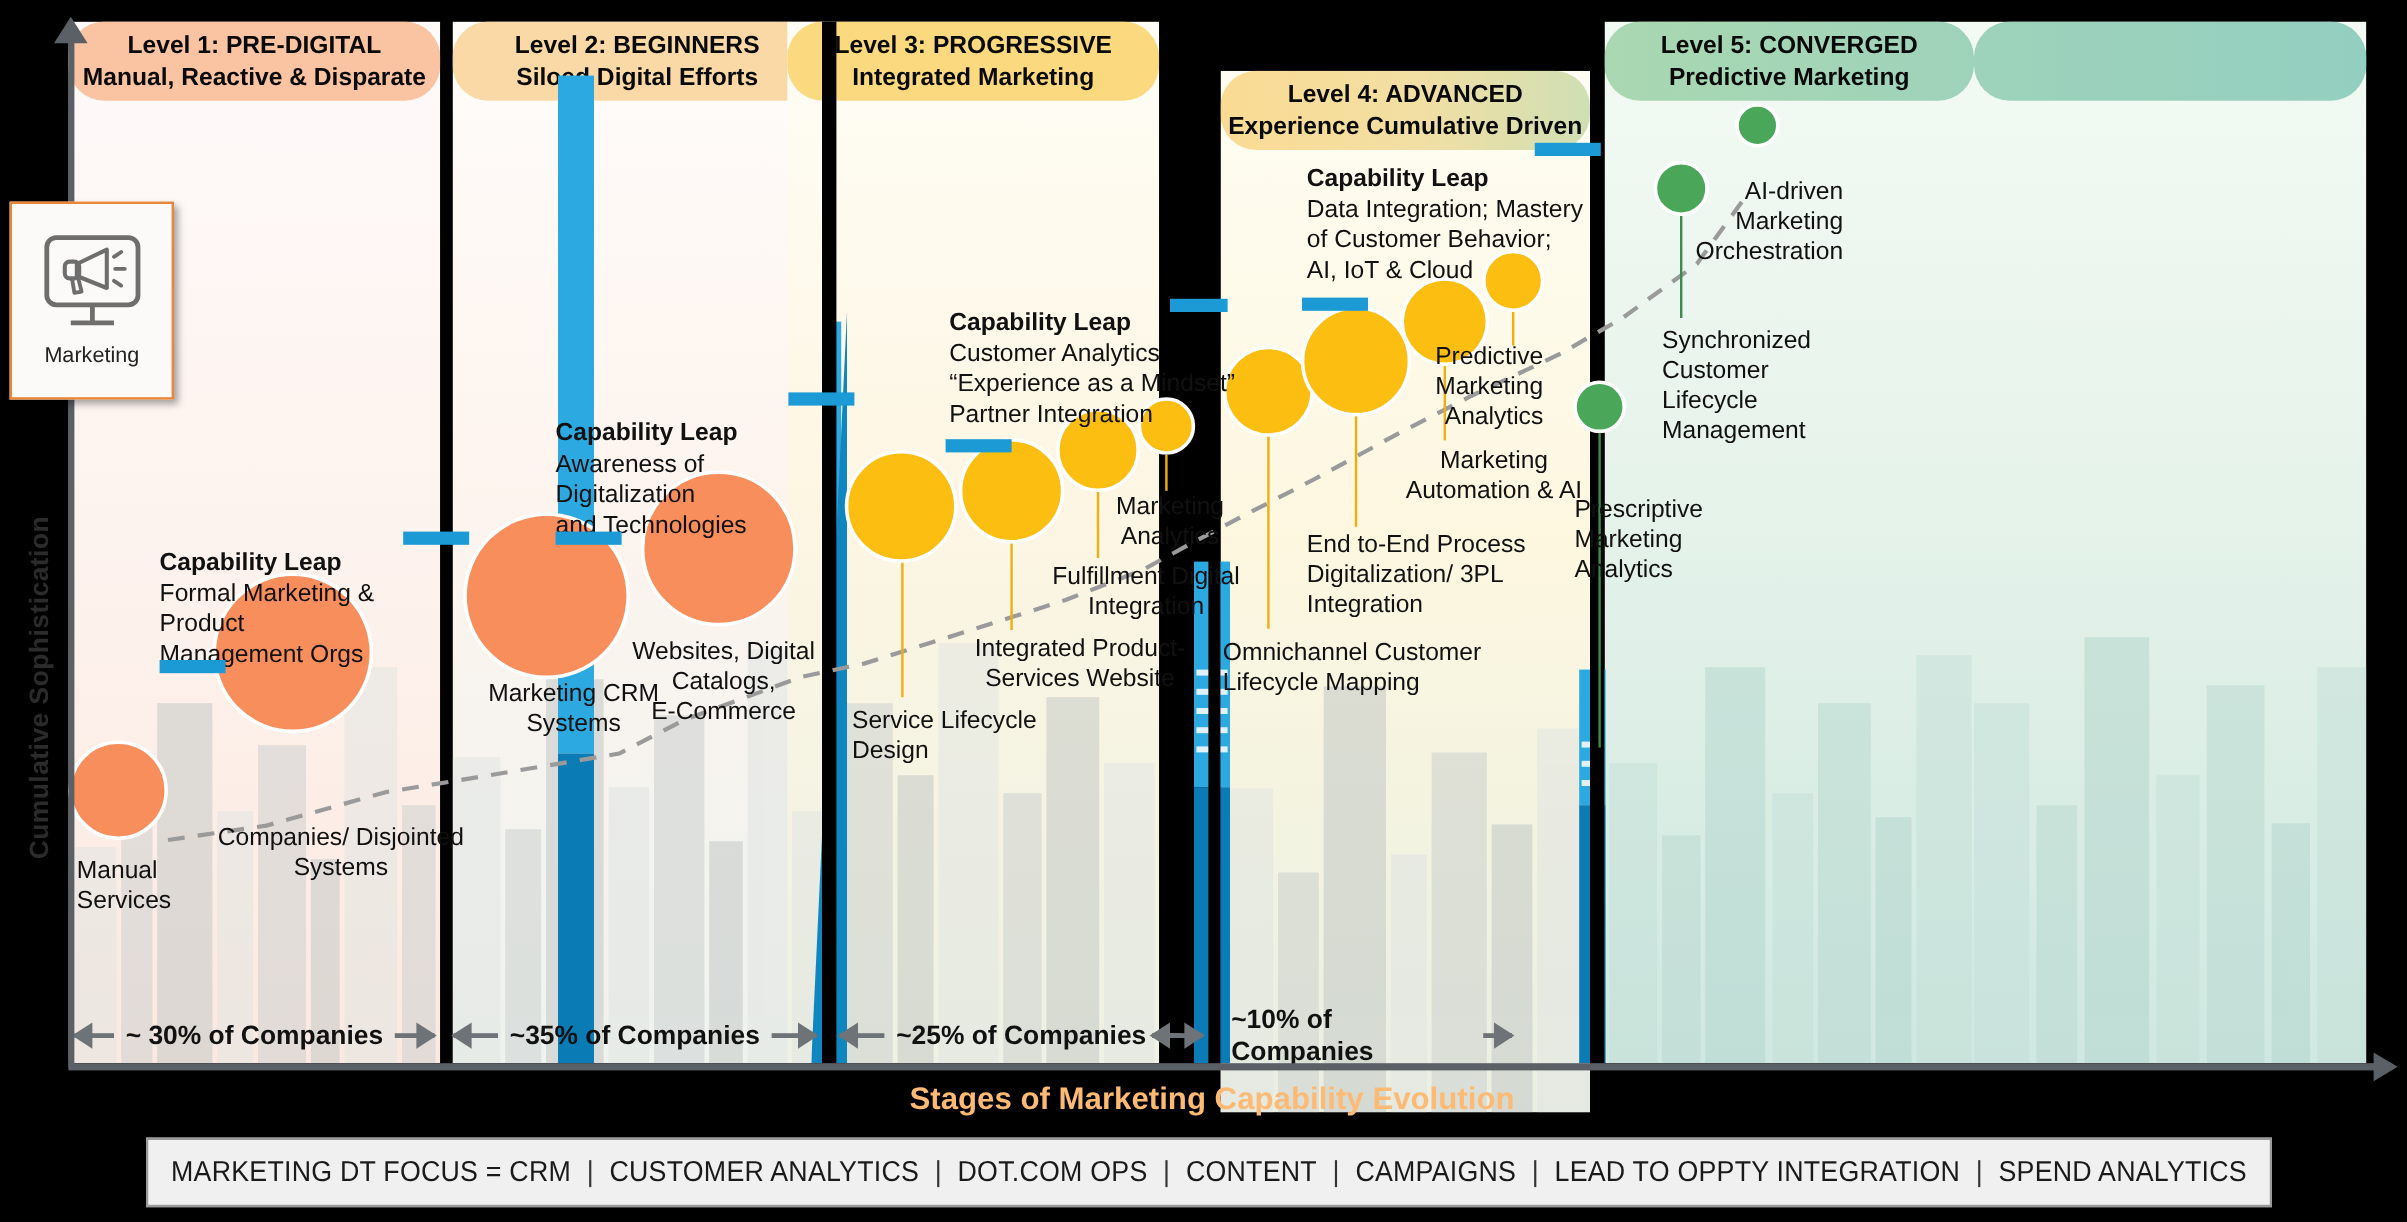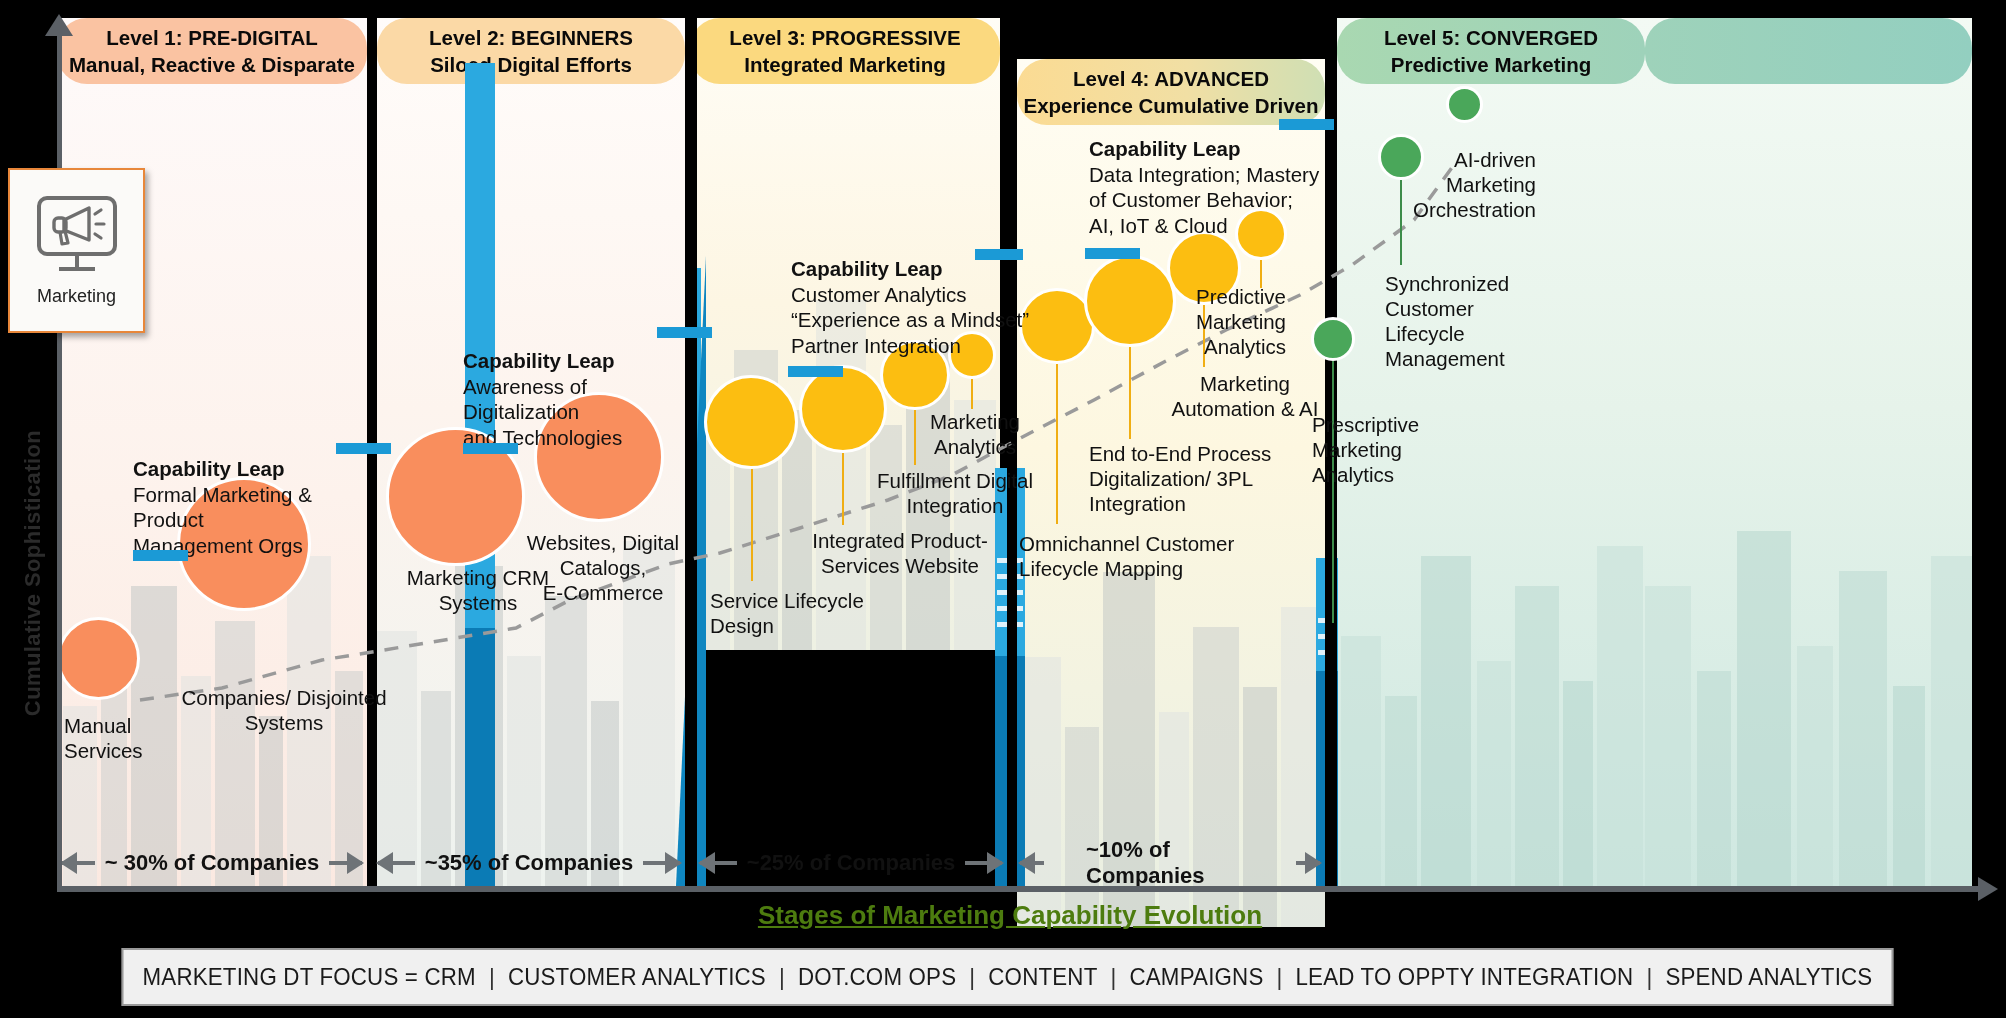--- a/index.html
+++ b/index.html
@@ -21,21 +21,21 @@
      border-top:12px solid transparent; border-bottom:12px solid transparent;
      border-left:20px solid #5b6066;}
   .y-axis-label{
     position:absolute; left:-207px; top:560px; width:480px;
     transform:rotate(-90deg); transform-origin:center center;
     color:#2b2b2b; font-weight:bold; font-size:22px; letter-spacing:.4px;
     text-align:center;
   }
   .x-axis-label{
     position:absolute; left:600px; top:900px; width:820px; text-align:center;
-    color:#4d7c0f; font-weight:bold; font-size:26px;text-decoration:underline;
+    color:#fdba74; font-weight:bold; font-size:26px;
   }
 
   
   .panel{ position:absolute; top:18px; overflow:hidden; }
   .panel-bg{ position:absolute; inset:0; }
   .panel-head{
     position:absolute; left:0; right:0; top:0; height:66px;
     display:flex; flex-direction:column; align-items:center; justify-content:center;
     font-weight:bold; font-size:20.5px; color:#0a0a0a; line-height:1.32; text-align:center;border-radius:30px;
   }
@@ -132,21 +132,21 @@
       <i style="left:168px;width:42px; height:290px;"></i>
       <i class="d" style="left:214px;width:28px; height:185px;"></i>
       <i class="l" style="left:246px;width:52px; height:345px;"></i>
     </div>
     <div class="panel-head" style="background:#fbd9a6;">
       <span>Level 2: BEGINNERS</span>
       <span>Siloed Digital Efforts</span>
     </div>
   </div>
 
-  <div class="panel" style="left:690px; width:310px; height:632px;">
+  <div class="panel" style="left:656px; width:310px; height:868px;">
     <div class="panel-bg" style="background:linear-gradient(180deg,#fffdf6 0%,#fdf6e3 45%,#eef1e3 100%);"></div>
     <div class="sky">
       <i class="l" style="left:4px;  width:36px; height:210px;"></i>
       <i style="left:44px; width:44px; height:300px;"></i>
       <i class="d" style="left:92px; width:30px; height:240px;"></i>
       <i class="l" style="left:126px;width:50px; height:350px;"></i>
       <i style="left:180px;width:32px; height:225px;"></i>
       <i class="d" style="left:216px;width:44px; height:305px;"></i>
       <i class="l" style="left:264px;width:42px; height:250px;"></i>
     </div>
@@ -367,21 +367,21 @@
   <div class="pct" style="left:378px; top:846px; width:302px;">
     <div class="arr lft"></div>
     <div class="t">~35% of Companies</div>
     <div class="arr rgt"></div>
   </div>
   <div class="pct" style="left:700px; top:846px; width:302px;">
     <div class="arr lft"></div>
     <div class="t">~25% of Companies</div>
     <div class="arr rgt"></div>
   </div>
-  <div class="pct" style="left:1020px; top:846px; width:300px;gap:32px;">
+  <div class="pct" style="left:960px; top:846px; width:300px;gap:32px;">
     <div class="arr lft"></div>
     <div class="t">~10% of Companies</div>
     <div class="arr rgt"></div>
   </div>
 
   <div class="y-axis-head"></div>
   <div class="y-axis-line"></div>
   <div class="x-axis-line"></div>
   <div class="x-axis-head"></div>
   <div class="y-axis-label">Cumulative Sophistication</div>

